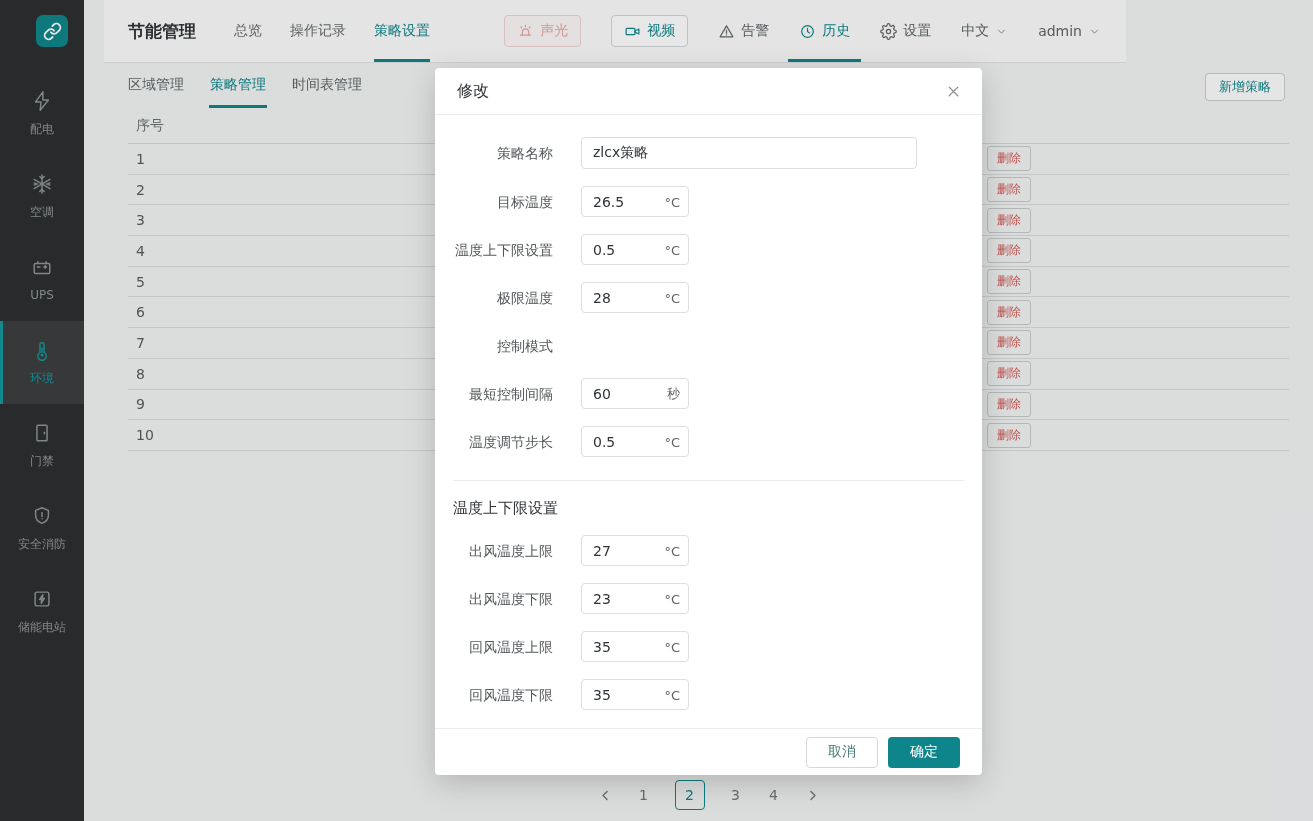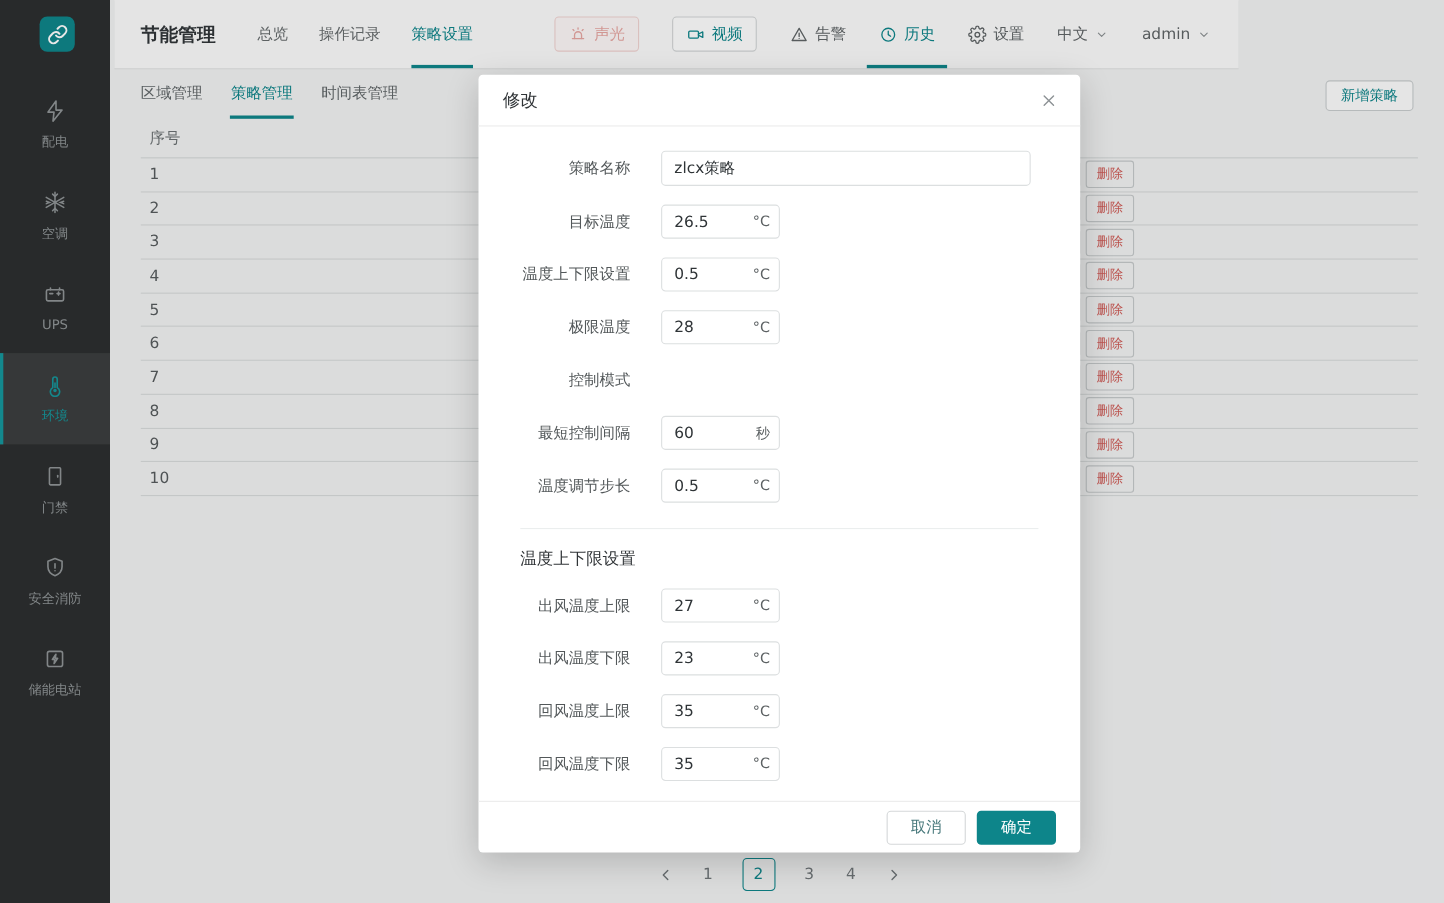--- a/index.html
+++ b/index.html
@@ -5,21 +5,21 @@
   * { margin:0; padding:0; box-sizing:border-box; }
   html,body { width:1313px; height:821px; }
   body {
     position:relative; overflow:hidden;
     font-family:"DejaVu Sans","Liberation Sans",sans-serif;
     background:#f2f3f3; color:#333;
   }
   svg { display:block; }
 
   
-  .sidebar { position:absolute; left:0; top:0; width:100px; height:821px; background:#2b2d2e; z-index:1; }
+  .sidebar { position:absolute; left:0; top:0; width:84px; height:821px; background:#2b2d2e; z-index:1; }
   .logo { position:absolute; left:36px; top:15px; width:32px; height:32px; border-radius:7px; background:#0d858a;
           display:flex; align-items:center; justify-content:center; }
   .side-menu { position:absolute; top:72px; left:0; right:0; display:flex; flex-direction:column; }
   .side-item { height:83px; display:flex; flex-direction:column; align-items:center; justify-content:center; gap:9px;
                color:#8f9496; font-size:12px; cursor:pointer; border-left:3px solid transparent; padding-right:3px; }
   .side-item.active { background:#3a3d3e; border-left-color:#14969b; color:#14969b; }
   .side-item .s-icon { width:22px; height:22px; }
 
   
   .header { position:absolute; left:104px; top:0; width:1022px; height:62px; background:#fcfcfc;
@@ -65,21 +65,21 @@
                   display:flex; align-items:center; justify-content:center; background:#f2f3f3; }
 
   
   .overlay { position:absolute; inset:0; background:rgba(18,22,24,0.10); z-index:5; }
   .modal { position:absolute; left:435px; top:68px; width:547px; height:707px; background:#fff; border-radius:4px;
            box-shadow:0 8px 30px rgba(0,0,0,0.18); z-index:10; display:flex; flex-direction:column; }
   .modal-header { height:47px; flex:none; border-bottom:1px solid #ececec; display:flex; align-items:center;
                   justify-content:space-between; padding:0 20px 0 22px; }
   .modal-title { font-size:16px; color:#303437; }
   .modal-close { width:17px; height:17px; color:#8d9295; cursor:pointer; }
-  .modal-body { flex:1; padding:22px 38px 0; overflow:hidden; }
+  .modal-body { flex:1; padding:22px 18px 0; overflow:hidden; }
   .form-row { display:flex; height:32px; margin-bottom:17px; align-items:flex-start; }
   .form-row.h31 { height:31px; }
   .form-label { width:100px; flex:none; text-align:right; font-size:14px; color:#53585a; line-height:20px; padding-top:6px; margin-right:28px; }
   .input-wrap { position:relative; flex:none; }
   .ipt { height:31px; width:108px; border:1px solid #dcdfe0; border-radius:4px; padding:0 32px 0 11px;
          font-size:14px; color:#2f3437; background:#fff; font-family:inherit; outline:none; }
   .ipt-wide { width:336px; height:32px; padding-right:11px; }
   .unit { position:absolute; right:9px; top:50%; transform:translateY(-50%); font-size:13px; color:#5c6163; }
   .radio-group { display:flex; align-items:center; height:31px; gap:30px; }
   .radio-opt { display:flex; align-items:center; gap:9px; cursor:pointer; }

